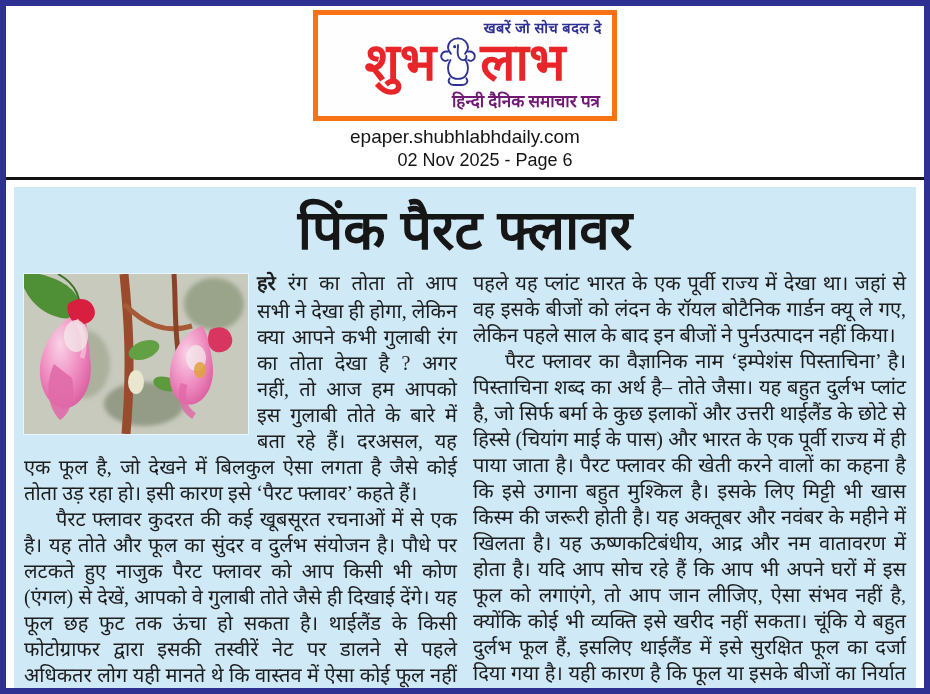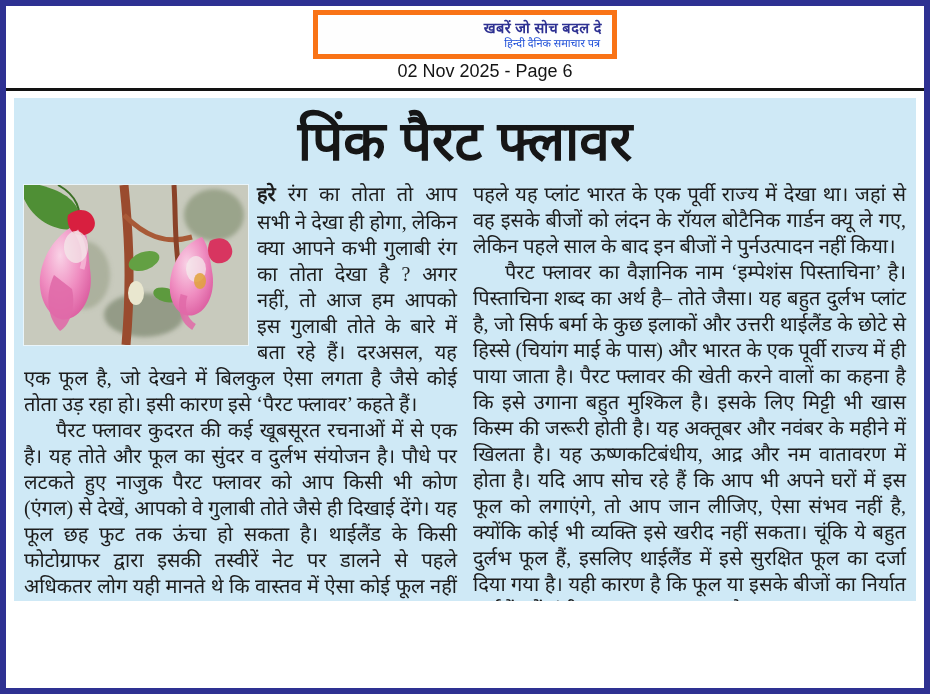--- a/index.html
+++ b/index.html
@@ -41,23 +41,23 @@
     margin-top: -2px;
   }
   .logo-word {
     color: #e8262a;
     font-weight: bold;
     font-size: 52px;
     line-height: 1.05;
   }
   .ganesh { display: inline-block; width: 40px; height: 56px; }
   .logo-subtitle {
-    color: #1d4ed8;
-    font-weight: normal;
-    font-size: 11px;
+    color: #701a75;
+    font-weight: bold;
+    font-size: 17px;
     padding-right: 4px;
     margin-top: -2px;
   }
   .site-url {
     font-family: "Liberation Sans", sans-serif;
     font-size: 19px;
     color: #141414;
     margin-top: 5px;
   }
   .date-page {
@@ -116,22 +116,39 @@
   .photo svg { display: block; width: 100%; height: 100%; }
 </style>
 </head>
 <body>
 
 <div class="page">
 
   <div class="masthead">
     <div class="logo-box">
       <div class="logo-tagline">खबरें जो सोच बदल दे</div>
+      <div class="logo-row">
+        <span class="logo-word">शुभ</span>
+        <span class="ganesh">
+          <svg viewBox="0 0 48 64" fill="none" stroke="#2e3192" stroke-width="2.2" stroke-linecap="round">
+            <path d="M24 4c7 0 12 5 12 11 0 3-1.5 5.5-3.5 7.5"></path>
+            <path d="M24 4c-7 0-12 5-12 11 0 3 1.5 5.5 3.5 7.5"></path>
+            <path d="M12 20c-5-1-9 2-8 7 1 4 5 5 8 3"></path>
+            <path d="M36 20c5-1 9 2 8 7-1 4-5 5-8 3"></path>
+            <path d="M24 12c0 8-2 12 2 16s9 2 8-3"></path>
+            <path d="M15 30c-4 6-4 14 0 19 4 5 14 5 18 0 4-5 4-13 0-19"></path>
+            <path d="M14 52c-3 4 0 8 5 8h10c5 0 8-4 5-8"></path>
+            <circle cx="20" cy="14" r="0.8" fill="#2e3192"></circle>
+          </svg>
+        </span>
+        <span class="logo-word">लाभ</span>
+      </div>
       <div class="logo-subtitle">हिन्दी दैनिक समाचार पत्र</div>
     </div>
+    <div class="site-url">epaper.shubhlabhdaily.com</div>
     <div class="date-page">02 Nov 2025 - Page 6</div>
   </div>
 
   <div class="rule"></div>
 
   <div class="content">
     <h1 class="headline">पिंक पैरट फ्लावर</h1>
 
     <div class="cols">
 

